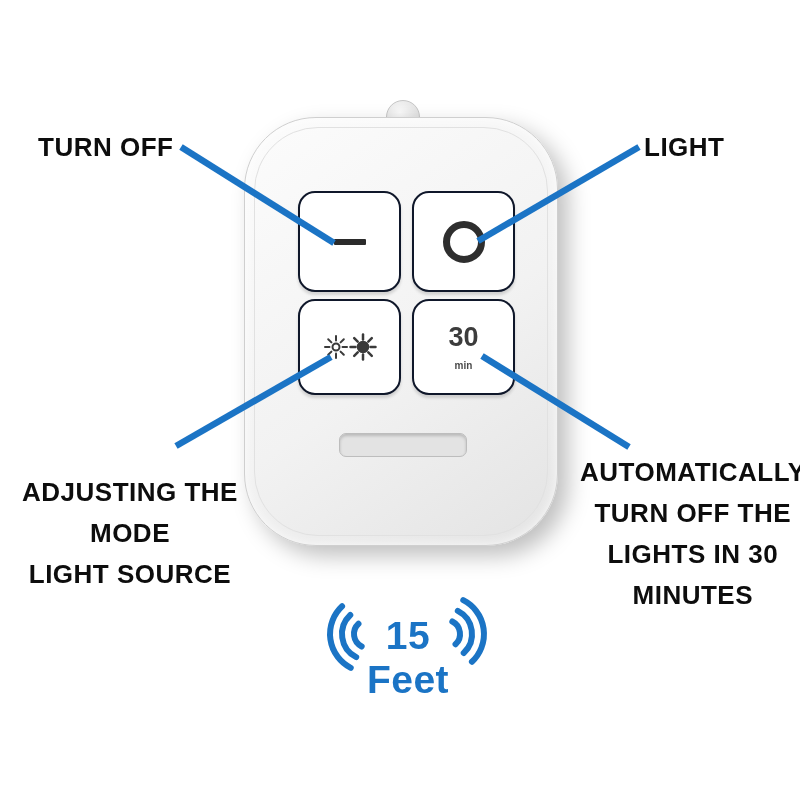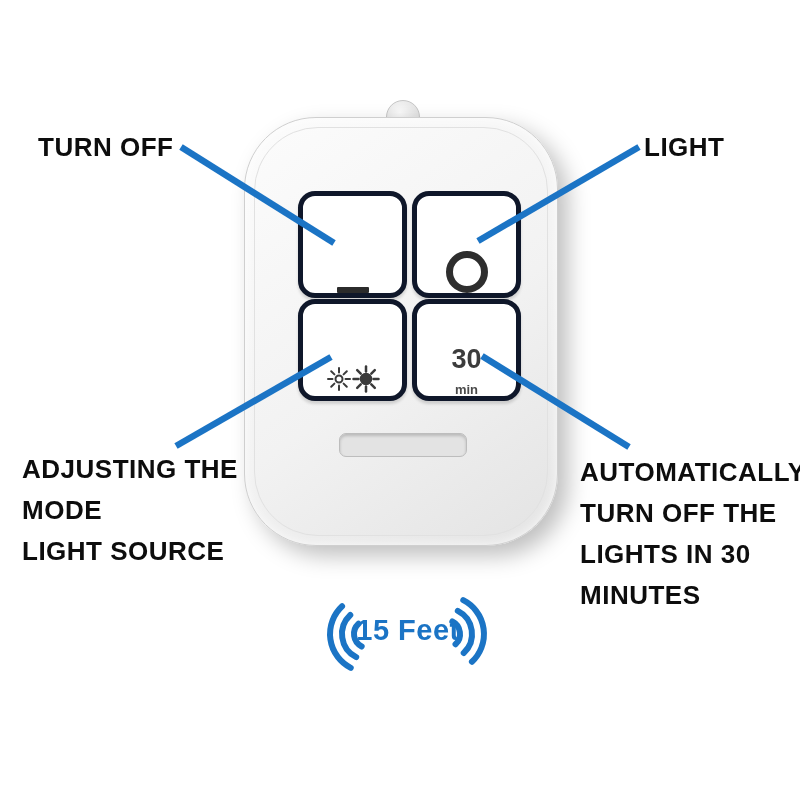--- a/index.html
+++ b/index.html
@@ -2,65 +2,65 @@
 <html><head>
 <meta charset="utf-8">
 <style>
   html,body{margin:0;padding:0;background:#ffffff;}
   .canvas{
     position:relative;width:800px;height:800px;background:#ffffff;
     font-family:"Liberation Sans",sans-serif;overflow:hidden;
   }
   .label{
     position:absolute;font-weight:bold;font-size:26px;color:#0d0d0d;
-    letter-spacing:0.5px;white-space:nowrap;
+    letter-spacing:0.5px;white-space:nowrap;text-align:center;
   }
   .label .line{display:block;}
   #label-turn-off{left:38px;top:132px;}
   #label-open{left:644px;top:132px;}
-  #label-mode{left:22px;top:449px;line-height:41px;}
+  #label-mode{left:22px;top:472px;line-height:41px;}
   #label-timer{left:580px;top:452px;line-height:41px;}
 
   .bump{
     position:absolute;left:386px;top:100px;width:32px;height:32px;border-radius:50%;
     background:radial-gradient(circle at 40% 35%, #fafafa, #d5d5d5);
     border:1px solid #c6c6c6;
   }
   .remote{
     position:absolute;left:244px;top:117px;width:312px;height:427px;
     background:linear-gradient(145deg,#fcfcfc 0%,#f2f2f2 55%,#e3e3e3 100%);
     border:1px solid #cfcfcf;border-radius:72px;
     box-shadow:10px 10px 22px rgba(0,0,0,0.25), inset 0 0 12px rgba(255,255,255,0.8);
   }
   .remote-inner{
     position:absolute;left:9px;top:9px;right:9px;bottom:9px;
     border:1px solid #e1e1e1;border-radius:64px;
   }
   .btn{
-    position:absolute;background:#ffffff;border:5px solid #0f172a;border-radius:17px;
+    position:absolute;background:#ffffff;border:2px solid #0f172a;border-radius:17px;
     box-shadow:0 3px 3px rgba(0,0,0,0.14);
-    display:flex;align-items:center;justify-content:flex-end;flex-direction:column;
+    display:flex;align-items:center;justify-content:center;flex-direction:column;
   }
   #btn-off{left:298px;top:191px;width:99px;height:97px;}
   #btn-open{left:412px;top:191px;width:99px;height:97px;}
   #btn-mode{left:298px;top:299px;width:99px;height:92px;}
   #btn-timer{left:412px;top:299px;width:99px;height:92px;}
   .minus-bar{width:32px;height:6px;background:#2b2b2b;border-radius:1px;}
   .ring{width:28px;height:28px;border:7px solid #2e2e2e;border-radius:50%;}
   .timer-num{font-size:27px;font-weight:bold;color:#3c3c3c;line-height:1;}
-  .timer-unit{font-size:13px;font-weight:bold;color:#4a4a4a;line-height:1;margin-top:10px;}
+  .timer-unit{font-size:10px;font-weight:bold;color:#4a4a4a;line-height:1;margin-top:10px;}
   .slot{
     position:absolute;left:339px;top:433px;width:126px;height:22px;
     background:#e3e3e3;border:1px solid #bdbdbd;border-radius:7px;
     box-shadow:inset 0 2px 3px rgba(0,0,0,0.18);
   }
   .overlay{position:absolute;left:0;top:0;pointer-events:none;}
   .feet{
     position:absolute;left:352px;top:614px;width:112px;text-align:center;
-    font-size:29px;font-weight:bold;color:#1b74c5;letter-spacing:0.5px;
+    font-size:39px;font-weight:bold;color:#1b74c5;letter-spacing:0.5px;
   }
 </style>
 </head>
 <body>
 
 <div class="canvas">
 
   <div class="label" id="label-turn-off">TURN OFF</div>
 
   <div class="label" id="label-open">LIGHT</div>

